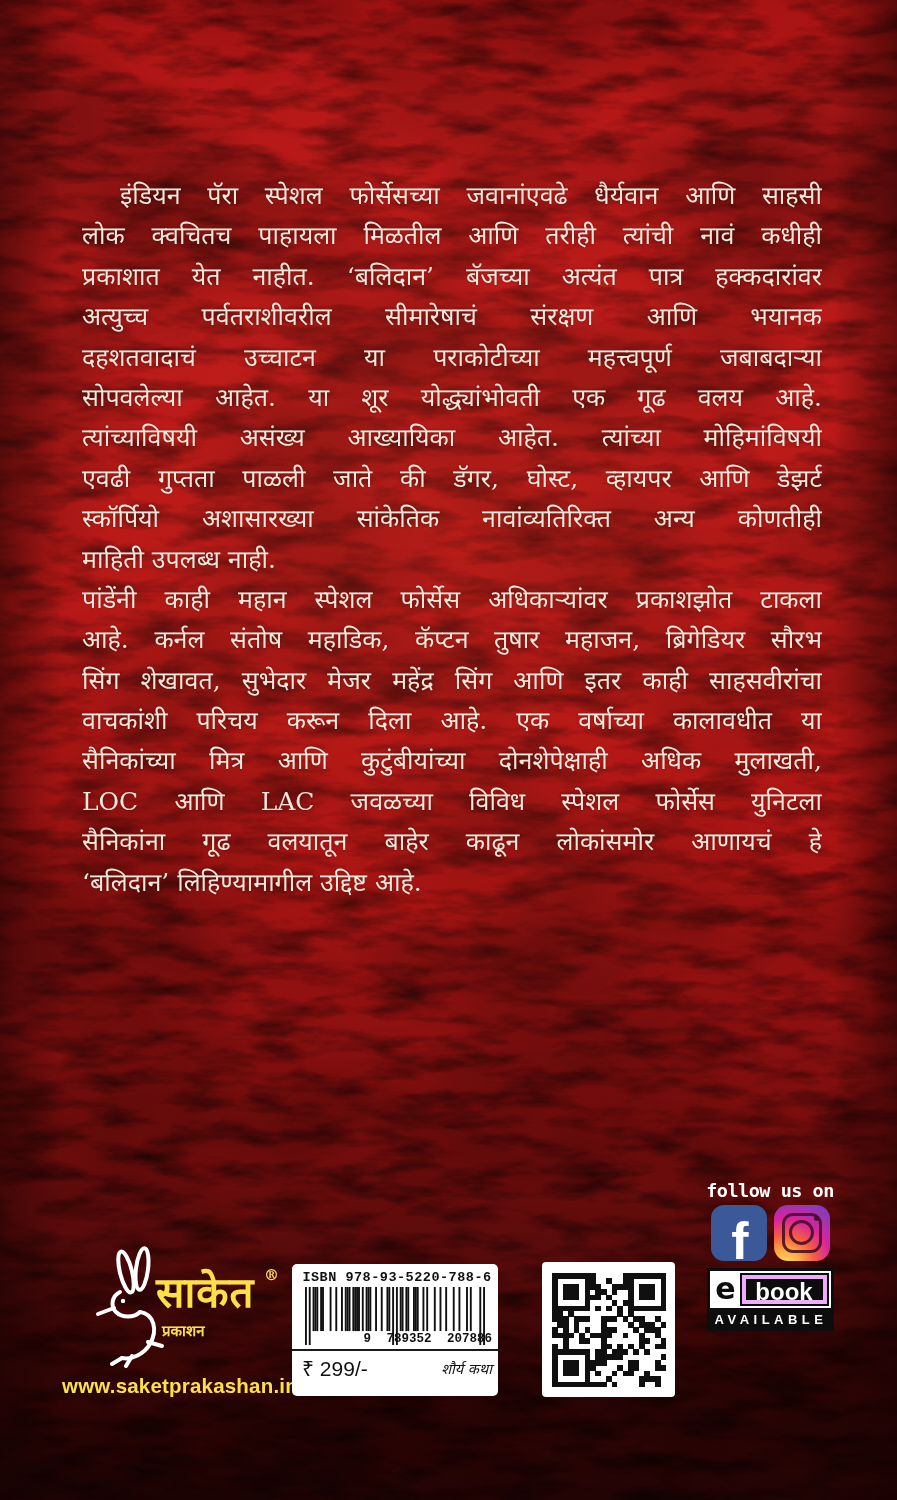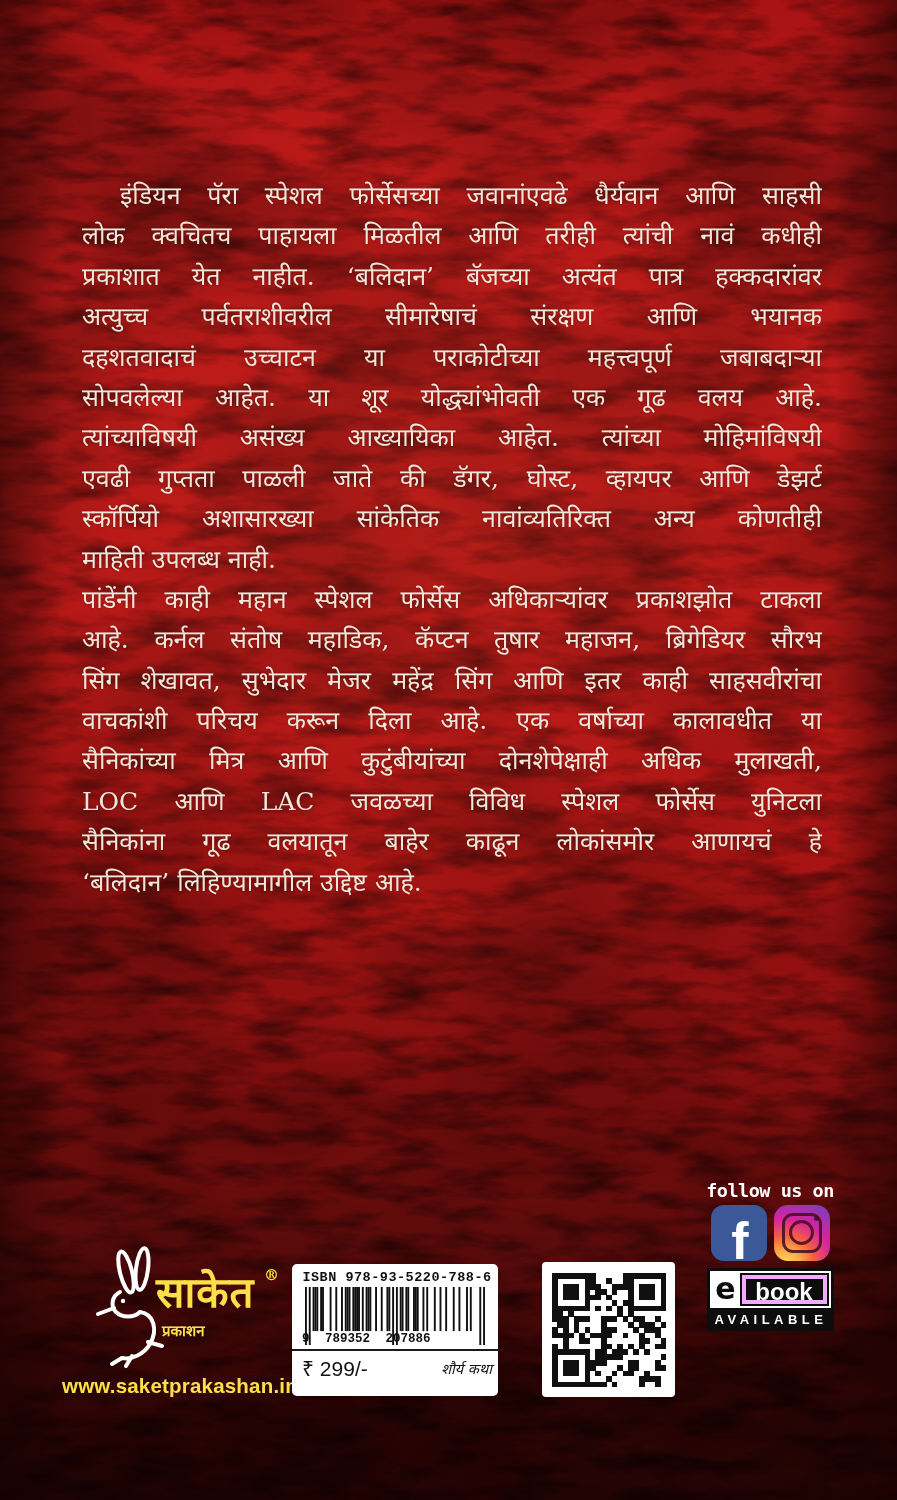--- a/index.html
+++ b/index.html
@@ -58,21 +58,21 @@
   }
   .isbn{
     font-family:"Liberation Mono", monospace; font-size:13.5px; font-weight:bold;
     text-align:center; letter-spacing:.5px; white-space:nowrap;
   }
   .bars-wrap{position:relative; height:58px; margin-top:2px;}
   .bars-wrap svg{position:absolute; left:3px; top:0; width:180px; height:58px;}
   .bc-digits{
     position:absolute; left:0; right:0; bottom:-1px;
     font-family:"Liberation Mono", monospace; font-size:12.5px; font-weight:bold;
-    text-align:left; word-spacing:8px; white-space:nowrap;
+    text-align:right; word-spacing:8px; white-space:nowrap;
   }
   .bc-divider{border-top:2px solid #1a1a1a; margin:4px -10px 0 -10px;}
   .price-row{display:flex; justify-content:space-between; align-items:center; margin-top:3px;}
   .price{font-family:"Liberation Sans", sans-serif; font-size:21px;}
   .series{font-family:"DejaVu Serif", serif; font-style:italic; font-size:14.5px;}
   
   .qr-box{
     position:absolute; left:542px; top:1262px; width:133px; height:135px;
     background:#fff; border-radius:4px; display:flex; align-items:center; justify-content:center;
   }

